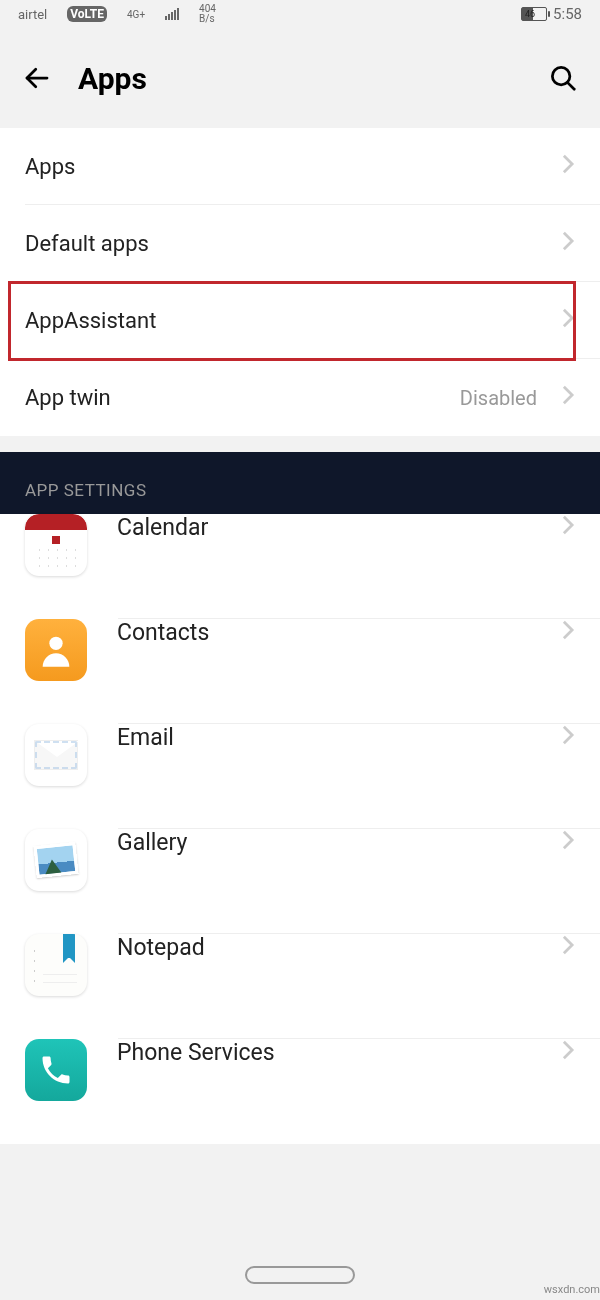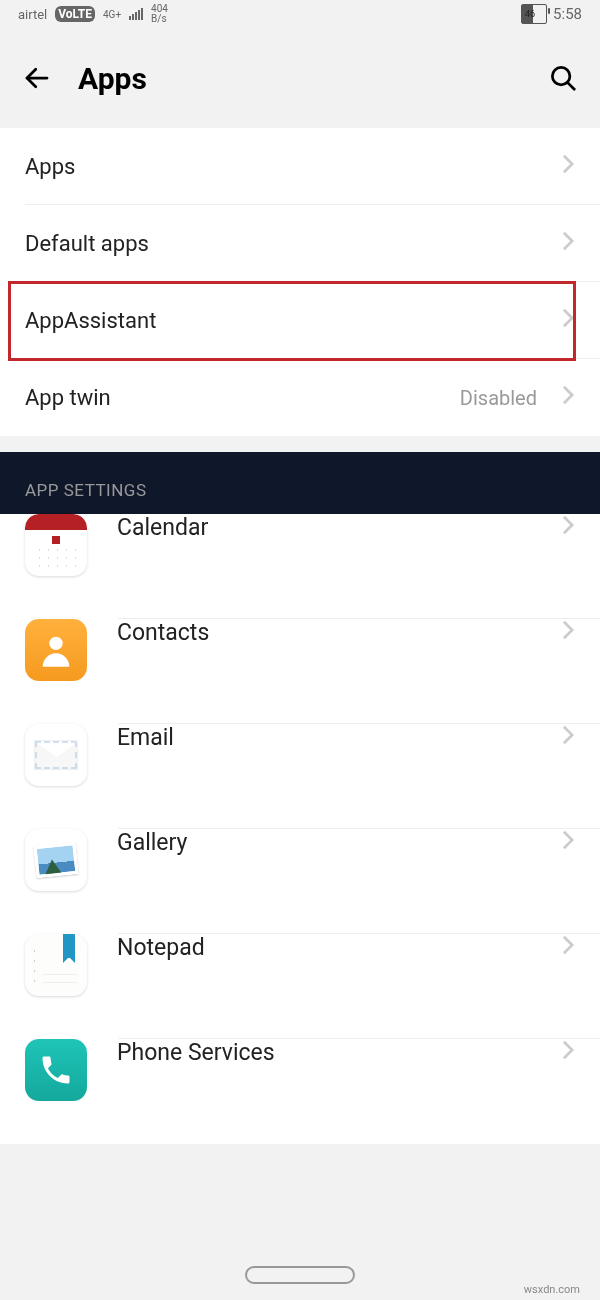--- a/index.html
+++ b/index.html
@@ -15,36 +15,36 @@
   .status-bar {
     height: 28px;
     display: flex;
     justify-content: space-between;
     align-items: center;
     padding: 0 18px;
     font-size: 13px;
     color: #666;
     background: #f2f2f2;
   }
-  .status-left { display: flex; align-items: center; gap: 8px; }
+  .status-left { display: flex; align-items: center; gap: 20px; }
   .volte-badge {
     background: #666; color: #fff; font-size: 12px; font-weight: bold;
     padding: 1px 3px; border-radius: 6px;
   }
   .signal-bars { display: inline-flex; align-items: flex-end; gap: 1px; }
   .signal-bars span { width: 2px; background: #666; display: inline-block; }
   .signal-bars span:nth-child(1){height:4px}
   .signal-bars span:nth-child(2){height:6px}
   .signal-bars span:nth-child(3){height:8px}
   .signal-bars span:nth-child(4){height:10px}
   .signal-bars span:nth-child(5){height:12px}
   .speed { font-size: 10px; line-height: 1; }
   .status-right { display: flex; align-items: center; gap: 6px; font-size: 15px; }
   .battery {
-    width: 26px; height: 20px; border: 1.5px solid #555; border-radius: 2px;
+    width: 26px; height: 14px; border: 1.5px solid #555; border-radius: 2px;
     position: relative; display: flex; align-items: center;
   }
   .battery::after {
     content:""; position:absolute; right:-4px; top:3px; width:2px; height:6px;
     background:#555; border-radius:1px;
   }
   .battery-fill { height: 100%; width: 46%; background: #555; }
   .battery-text { font-size:9px; position:absolute; left:3px; color:#222; }
 
   .header {
@@ -149,21 +149,21 @@
   .icon-notepad .line{ position:absolute; left:18px; right:10px; height:1px; background:#eee;}
 
   .icon-phone { background: linear-gradient(#1fc4b8,#14a89c); }
   .icon-phone svg { width:36px; height:36px; }
 
   .home-indicator {
     position: absolute; bottom: 16px; left: 50%; transform: translateX(-50%);
     width: 110px; height: 18px; border: 2px solid #999; border-radius: 10px;
   }
   .watermark {
-    position: absolute; bottom: 4px; right: 20px;
+    position: absolute; bottom: 4px; right: 0;
     font-size: 11px; color: #888;
   }
 </style>
 </head>
 <body>
 
 <div class="status-bar">
   <div class="status-left">
     <span>airtel</span>
     <span class="volte-badge">VoLTE</span>

